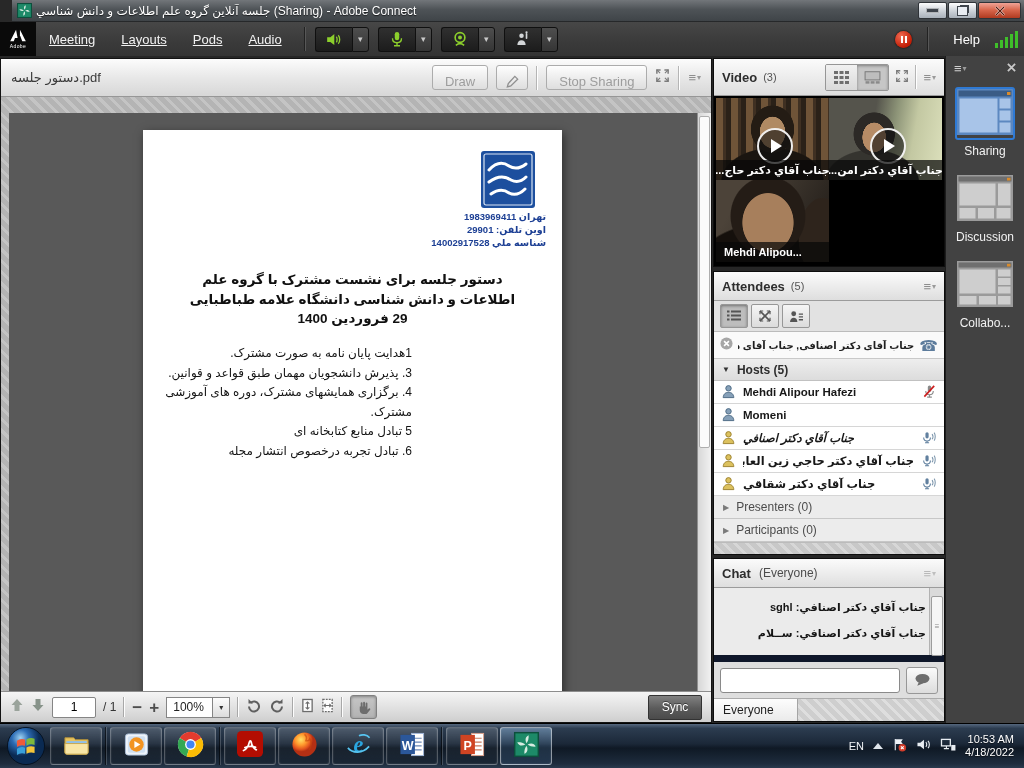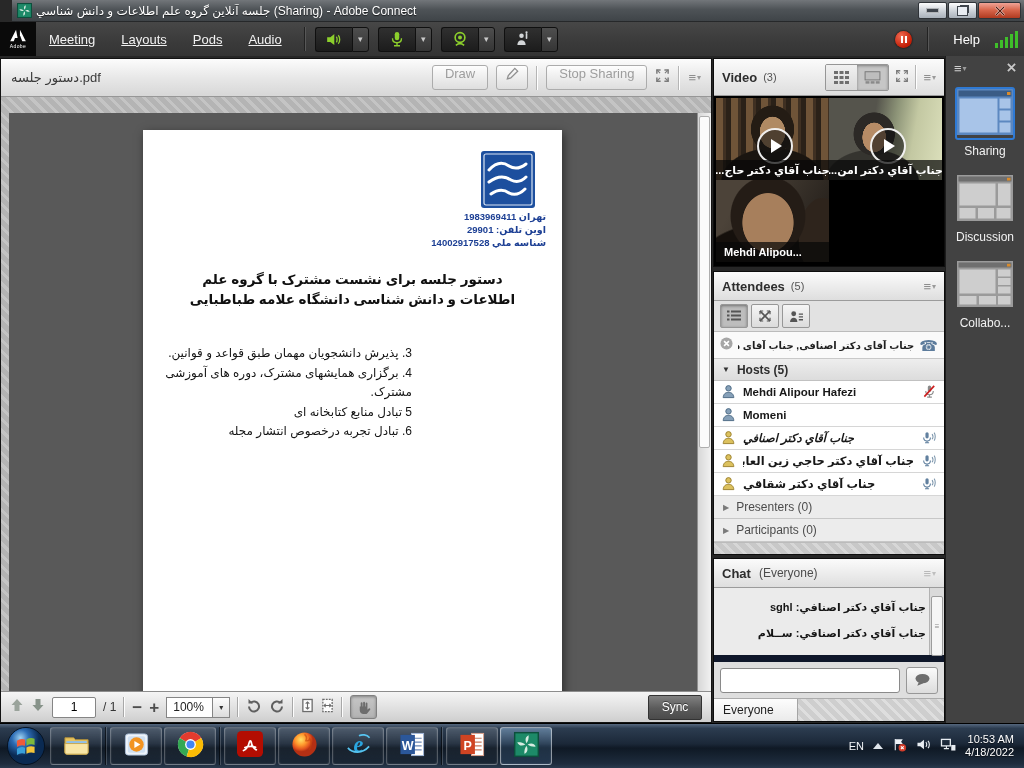--- a/index.html
+++ b/index.html
@@ -38,21 +38,21 @@
   .sigbars i{width:3px;background:#3fbf2a;}
   
   .workspace{position:absolute;top:56px;left:0;width:1024px;height:667px;background:#262626;}
   
   .share-pod{position:absolute;left:0;top:2px;width:712px;height:665px;box-sizing:border-box;border:1px solid #131313;
     display:flex;flex-direction:column;background:repeating-linear-gradient(45deg,#b4b4b4 0 5px,#c4c4c4 5px 8px);}
   .sp-header{height:37px;flex:0 0 37px;background:linear-gradient(#fcfcfc,#e6e6e6 55%,#d7d7d7);border-bottom:1px solid #979797;
     display:flex;align-items:center;padding:0 10px;gap:8px;}
   .sp-title{flex:1;font-size:13px;color:#3a3a3a;white-space:nowrap;overflow:hidden;}
   .sp-btn{height:25px;box-sizing:border-box;padding:0 12px;border:1px solid #acacac;border-radius:3px;color:#9d9d9d;font-size:13px;
-    background:linear-gradient(#fefefe,#ececec 55%,#dedede);display:flex;align-items:flex-start;}
+    background:linear-gradient(#fefefe,#ececec 55%,#dedede);display:flex;align-items:flex-end;}
   .sp-iconbtn{width:32px;padding:0;justify-content:center;}
   .sp-sep{width:1px;height:24px;background:#b5b5b5;border-right:1px solid #fff;}
   .pod-menu{color:#8e8e8e;font-size:13px;display:flex;align-items:center;gap:1px;}
   .pod-menu .dd{font-size:8px;color:#9a9a9a;}
   .sp-viewer{flex:1;position:relative;margin:16px 0 0 8px;background:#595959;overflow:hidden;}
   .sp-scroll{position:absolute;top:0;right:0;bottom:0;width:13px;background:linear-gradient(90deg,#d7d7d7,#f1f1f1);border-left:1px solid #8f8f8f;}
   .sp-thumb{position:absolute;top:3px;left:1px;right:1px;height:330px;background:#fbfbfb;border:1px solid #aeaeae;border-radius:2px;}
   .doc-page{position:absolute;left:134px;top:17px;width:419px;height:609px;background:#fff;box-shadow:2px 3px 9px rgba(0,0,0,.5);}
   .sbu-logo{position:absolute;top:21px;right:27px;width:54px;height:57px;}
   .doc-org{position:absolute;top:80px;right:16px;width:160px;direction:rtl;text-align:right;color:#1c3f94;font-size:9.5px;line-height:13px;font-weight:bold;}
@@ -316,22 +316,24 @@
               </svg>
           </span>
           <div class="doc-org">
             <div>تهران   1983969411</div>
             <div>اوين    تلفن:  29901</div>
             <div>شناسه ملي 14002917528</div>
           </div>
           <div class="doc-heading">
             <div>دستور جلسه برای نشست مشترک با گروه علم</div>
             <div>اطلاعات و دانش شناسی دانشگاه علامه طباطبایی</div>
+            <div>29 فروردین 1400</div>
           </div>
           <div class="doc-agenda">
+            <div>1هدايت پايان نامه به صورت مشترک.</div>
             <div>3. پذيرش دانشجويان مهمان طبق قواعد و قوانين.</div>
             <div>4. برگزاری همايشهای مشترک، دوره های آموزشی مشترک.</div>
             <div>5 تبادل منابع کتابخانه ای</div>
             <div>6. تبادل تجربه درخصوص انتشار مجله</div>
           </div>
         </div>
         <div class="sp-scroll">
             <div class="sp-thumb"></div>
           </div>
       </div>

